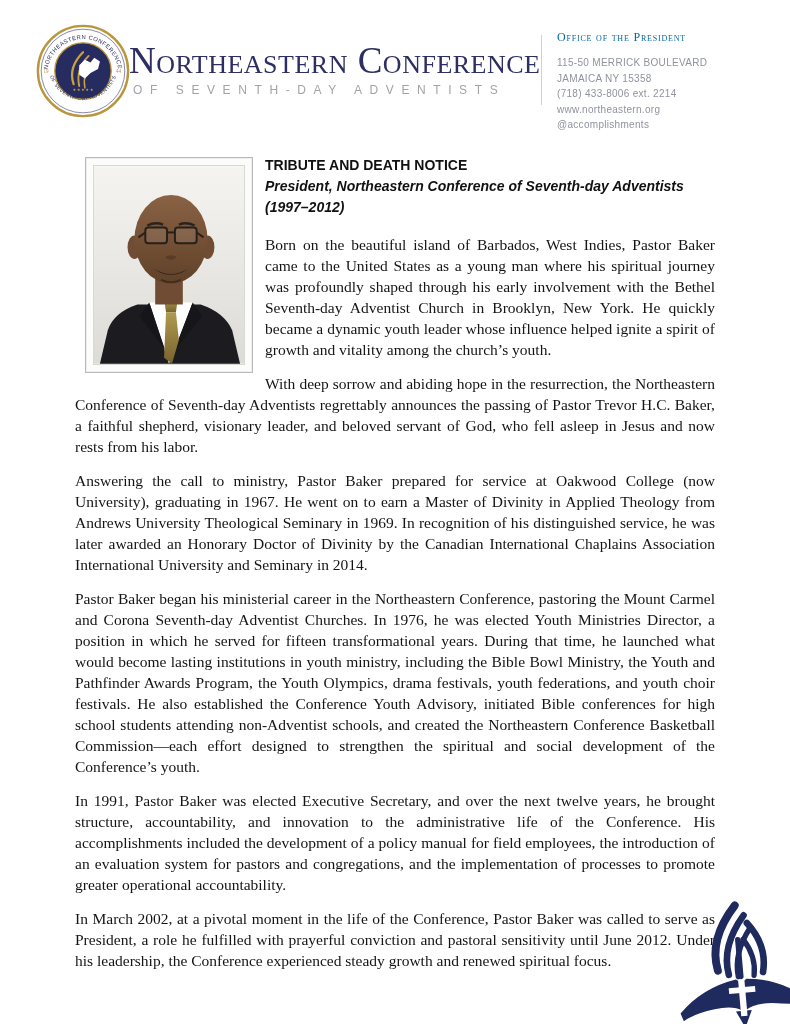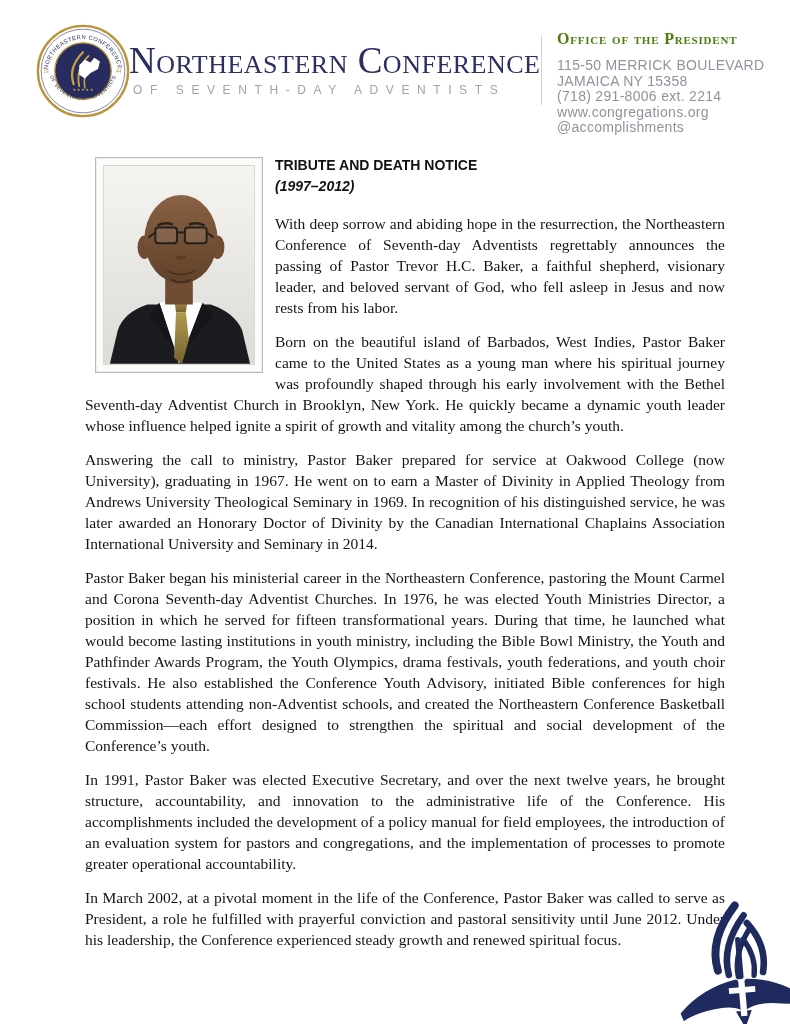--- a/index.html
+++ b/index.html
@@ -15,31 +15,31 @@
     font-family:"Liberation Serif",serif;font-variant:small-caps;
     font-size:37px;line-height:37px;color:#2d2f63;letter-spacing:0.5px;white-space:nowrap;
   }
   .org-sub{
     margin-top:4px;margin-left:4px;font-family:"Liberation Sans",sans-serif;
     font-size:12px;color:#a3a3a6;letter-spacing:7.6px;white-space:nowrap;
   }
   .header-divider{position:absolute;left:541px;top:35px;width:1px;height:70px;background:#cfd0d8;}
   .office-block{position:absolute;left:557px;top:30px;width:195px;}
   .office-title{
-    font-family:"Liberation Serif",serif;font-variant:small-caps;font-weight:700;
-    font-size:16px;color:#4d7c0f;letter-spacing:0.8px;white-space:nowrap;
+    font-family:"Liberation Serif",serif;font-variant:small-caps;font-weight:400;
+    font-size:12px;color:#0369a1;letter-spacing:0.8px;white-space:nowrap;
   }
   .office-lines{margin-top:10px;}
   .office-line{
-    font-family:"Liberation Sans",sans-serif;font-size:14px;line-height:15.5px;
+    font-family:"Liberation Sans",sans-serif;font-size:10px;line-height:15.5px;
     color:#90939e;letter-spacing:0.3px;white-space:nowrap;
   }
 
   
-  .doc-body{position:absolute;left:85px;top:155px;width:640px;color:#141414;}
+  .doc-body{position:absolute;left:75px;top:155px;width:640px;color:#141414;}
   .photo-frame{
     float:left;box-sizing:border-box;width:168px;height:216px;
     margin:2px 12px 8px 10px;padding:7px;background:#fcfcfb;
     border:1px solid #b9b9b9;box-shadow:0 0 0 1px #eeeeee inset;
   }
   .photo-frame svg{display:block;width:152px;height:200px;border:1px solid #d8d8d4;box-sizing:border-box;}
   .title-block{
     font-family:"Liberation Sans","DejaVu Sans",sans-serif;font-weight:700;
     font-size:14px;line-height:21px;margin-bottom:16px;color:#111111;
   }
@@ -92,22 +92,22 @@
     <div class="org-sub">OF SEVENTH-DAY ADVENTISTS</div>
   </div>
 
   <div class="header-divider"></div>
 
   <div class="office-block">
     <div class="office-title">Office of the President</div>
     <div class="office-lines">
       <div class="office-line">115-50 MERRICK BOULEVARD</div>
       <div class="office-line">JAMAICA NY 15358</div>
-      <div class="office-line">(718) 291-8006 ext. 2214</div>
-      <div class="office-line">www.congregations.org</div>
+      <div class="office-line">(718) 433-8006 ext. 2214</div>
+      <div class="office-line">www.northeastern.org</div>
       <div class="office-line">@accomplishments</div>
     </div>
   </div>
 
   <div class="doc-body">
 
     <div class="photo-frame">
       <svg viewBox="0 0 152 200">
         <defs>
           <linearGradient id="bgGrad" x1="0" y1="0" x2="0" y2="1">
@@ -156,25 +156,26 @@
         <path d="M72,92 Q78,98 84,92 Q78,88 72,92" fill="#5a3c26"></path>
 
         <path d="M61,104 Q78,114 95,104 Q87,110 78,110 Q69,110 61,104" fill="#2c221c"></path>
 
         <path d="M68,115 Q78,120 88,115" stroke="#3e2a1e" stroke-width="1.6" fill="none"></path>
       </svg>
     </div>
 
     <div class="title-block">
       <div class="title-line">TRIBUTE AND DEATH NOTICE</div>
+      <div class="title-line italic">President, Northeastern Conference of Seventh-day Adventists</div>
       <div class="title-line italic">(1997–2012)</div>
     </div>
 
+    <p>Born on the beautiful island of Barbados, West Indies, Pastor Baker came to the United States as a young man where his spiritual journey was profoundly shaped through his early involvement with the Bethel Seventh-day Adventist Church in Brooklyn, New York. He quickly became a dynamic youth leader whose influence helped ignite a spirit of growth and vitality among the church’s youth.</p>
     <p>With deep sorrow and abiding hope in the resurrection, the Northeastern Conference of Seventh-day Adventists regrettably announces the passing of Pastor Trevor H.C. Baker, a faithful shepherd, visionary leader, and beloved servant of God, who fell asleep in Jesus and now rests from his labor.</p>
-    <p>Born on the beautiful island of Barbados, West Indies, Pastor Baker came to the United States as a young man where his spiritual journey was profoundly shaped through his early involvement with the Bethel Seventh-day Adventist Church in Brooklyn, New York. He quickly became a dynamic youth leader whose influence helped ignite a spirit of growth and vitality among the church’s youth.</p>
     <p>Answering the call to ministry, Pastor Baker prepared for service at Oakwood College (now University), graduating in 1967. He went on to earn a Master of Divinity in Applied Theology from Andrews University Theological Seminary in 1969. In recognition of his distinguished service, he was later awarded an Honorary Doctor of Divinity by the Canadian International Chaplains Association International University and Seminary in 2014.</p>
     <p>Pastor Baker began his ministerial career in the Northeastern Conference, pastoring the Mount Carmel and Corona Seventh-day Adventist Churches. In 1976, he was elected Youth Ministries Director, a position in which he served for fifteen transformational years. During that time, he launched what would become lasting institutions in youth ministry, including the Bible Bowl Ministry, the Youth and Pathfinder Awards Program, the Youth Olympics, drama festivals, youth federations, and youth choir festivals. He also established the Conference Youth Advisory, initiated Bible conferences for high school students attending non-Adventist schools, and created the Northeastern Conference Basketball Commission—each effort designed to strengthen the spiritual and social development of the Conference’s youth.</p>
     <p>In 1991, Pastor Baker was elected Executive Secretary, and over the next twelve years, he brought structure, accountability, and innovation to the administrative life of the Conference. His accomplishments included the development of a policy manual for field employees, the introduction of an evaluation system for pastors and congregations, and the implementation of processes to promote greater operational accountability.</p>
     <p>In March 2002, at a pivotal moment in the life of the Conference, Pastor Baker was called to serve as President, a role he fulfilled with prayerful conviction and pastoral sensitivity until June 2012. Under his leadership, the Conference experienced steady growth and renewed spiritual focus.</p>
   </div>
 
   <div class="sda-logo">
     <svg viewBox="0 0 100 100" width="132" height="132">
       <g fill="#1f2a5e">
 

